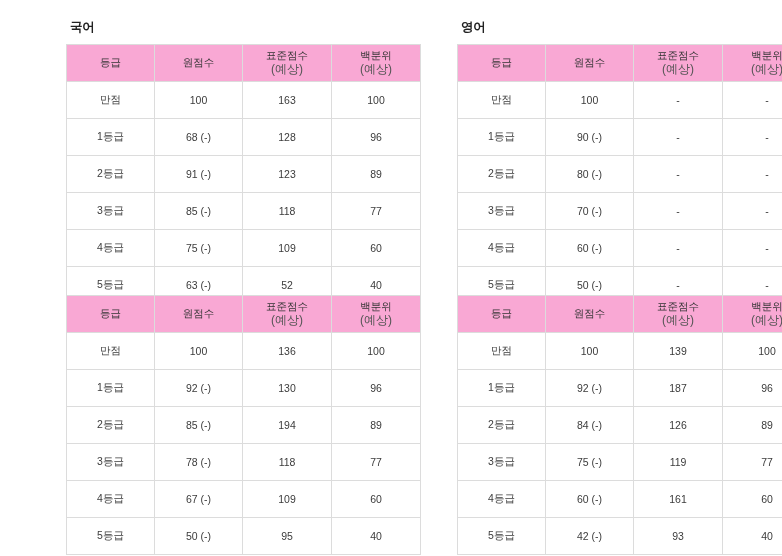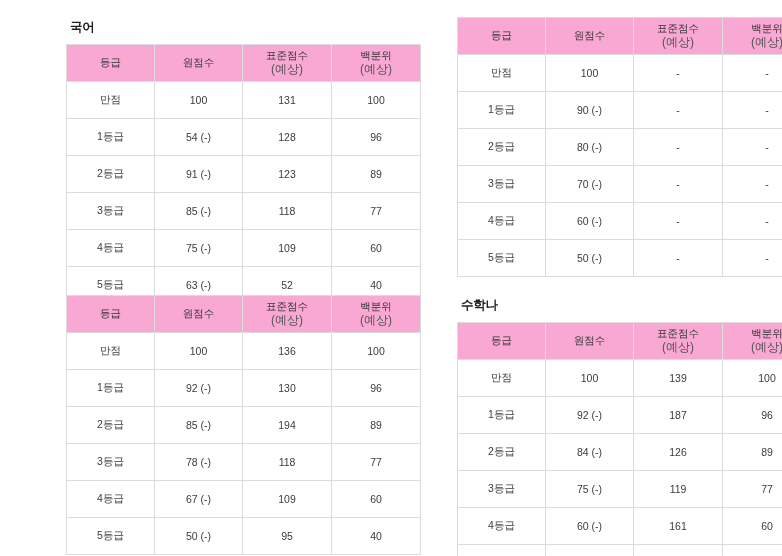--- a/index.html
+++ b/index.html
@@ -107,26 +107,26 @@
             <th>
               <span class="th-main">백분위</span>
               <span class="th-sub">(예상)</span>
             </th>
           </tr>
         </thead>
         <tbody>
           <tr>
             <td>만점</td>
             <td>100</td>
-            <td>131</td>
+            <td>163</td>
             <td>100</td>
           </tr>
           <tr>
             <td>1등급</td>
-            <td>54 (-)</td>
+            <td>68 (-)</td>
             <td>128</td>
             <td>96</td>
           </tr>
           <tr>
             <td>2등급</td>
             <td>91 (-)</td>
             <td>123</td>
             <td>89</td>
           </tr>
           <tr>
@@ -139,20 +139,88 @@
             <td>4등급</td>
             <td>75 (-)</td>
             <td>109</td>
             <td>60</td>
           </tr>
           <tr>
             <td>5등급</td>
             <td>63 (-)</td>
             <td>52</td>
             <td>40</td>
+          </tr>
+        </tbody>
+      </table>
+    </div>
+
+    <div class="panel">
+      <div class="panel-title">영어</div>
+      <table class="score-table">
+        <colgroup>
+          <col class="c-grade">
+            <col class="c-raw">
+            <col class="c-std">
+            <col class="c-pct">
+        </colgroup>
+        <thead>
+          <tr>
+            <th>
+              <span class="th-main">등급</span>
+            </th>
+            <th>
+              <span class="th-main">원점수</span>
+            </th>
+            <th>
+              <span class="th-main">표준점수</span>
+              <span class="th-sub">(예상)</span>
+            </th>
+            <th>
+              <span class="th-main">백분위</span>
+              <span class="th-sub">(예상)</span>
+            </th>
+          </tr>
+        </thead>
+        <tbody>
+          <tr>
+            <td>만점</td>
+            <td>100</td>
+            <td>-</td>
+            <td>-</td>
+          </tr>
+          <tr>
+            <td>1등급</td>
+            <td>90 (-)</td>
+            <td>-</td>
+            <td>-</td>
+          </tr>
+          <tr>
+            <td>2등급</td>
+            <td>80 (-)</td>
+            <td>-</td>
+            <td>-</td>
+          </tr>
+          <tr>
+            <td>3등급</td>
+            <td>70 (-)</td>
+            <td>-</td>
+            <td>-</td>
+          </tr>
+          <tr>
+            <td>4등급</td>
+            <td>60 (-)</td>
+            <td>-</td>
+            <td>-</td>
+          </tr>
+          <tr>
+            <td>5등급</td>
+            <td>50 (-)</td>
+            <td>-</td>
+            <td>-</td>
           </tr>
         </tbody>
       </table>
     </div>
 
     <div class="panel">
       <table class="score-table">
         <colgroup>
           <col class="c-grade">
             <col class="c-raw">
@@ -174,52 +242,52 @@
             <th>
               <span class="th-main">백분위</span>
               <span class="th-sub">(예상)</span>
             </th>
           </tr>
         </thead>
         <tbody>
           <tr>
             <td>만점</td>
             <td>100</td>
-            <td>-</td>
-            <td>-</td>
+            <td>136</td>
+            <td>100</td>
           </tr>
           <tr>
             <td>1등급</td>
-            <td>90 (-)</td>
-            <td>-</td>
-            <td>-</td>
+            <td>92 (-)</td>
+            <td>130</td>
+            <td>96</td>
           </tr>
           <tr>
             <td>2등급</td>
-            <td>80 (-)</td>
-            <td>-</td>
-            <td>-</td>
+            <td>85 (-)</td>
+            <td>194</td>
+            <td>89</td>
           </tr>
           <tr>
             <td>3등급</td>
-            <td>70 (-)</td>
-            <td>-</td>
-            <td>-</td>
+            <td>78 (-)</td>
+            <td>118</td>
+            <td>77</td>
           </tr>
           <tr>
             <td>4등급</td>
-            <td>60 (-)</td>
-            <td>-</td>
-            <td>-</td>
+            <td>67 (-)</td>
+            <td>109</td>
+            <td>60</td>
           </tr>
           <tr>
             <td>5등급</td>
             <td>50 (-)</td>
-            <td>-</td>
-            <td>-</td>
+            <td>95</td>
+            <td>40</td>
           </tr>
         </tbody>
       </table>
     </div>
 
     <div class="panel">
       <table class="score-table">
         <colgroup>
           <col class="c-grade">
             <col class="c-raw">
@@ -241,88 +309,20 @@
             <th>
               <span class="th-main">백분위</span>
               <span class="th-sub">(예상)</span>
             </th>
           </tr>
         </thead>
         <tbody>
           <tr>
             <td>만점</td>
             <td>100</td>
-            <td>136</td>
-            <td>100</td>
-          </tr>
-          <tr>
-            <td>1등급</td>
-            <td>92 (-)</td>
-            <td>130</td>
-            <td>96</td>
-          </tr>
-          <tr>
-            <td>2등급</td>
-            <td>85 (-)</td>
-            <td>194</td>
-            <td>89</td>
-          </tr>
-          <tr>
-            <td>3등급</td>
-            <td>78 (-)</td>
-            <td>118</td>
-            <td>77</td>
-          </tr>
-          <tr>
-            <td>4등급</td>
-            <td>67 (-)</td>
-            <td>109</td>
-            <td>60</td>
-          </tr>
-          <tr>
-            <td>5등급</td>
-            <td>50 (-)</td>
-            <td>95</td>
-            <td>40</td>
-          </tr>
-        </tbody>
-      </table>
-    </div>
-
-    <div class="panel">
-      <div class="panel-title">수학나</div>
-      <table class="score-table">
-        <colgroup>
-          <col class="c-grade">
-            <col class="c-raw">
-            <col class="c-std">
-            <col class="c-pct">
-        </colgroup>
-        <thead>
-          <tr>
-            <th>
-              <span class="th-main">등급</span>
-            </th>
-            <th>
-              <span class="th-main">원점수</span>
-            </th>
-            <th>
-              <span class="th-main">표준점수</span>
-              <span class="th-sub">(예상)</span>
-            </th>
-            <th>
-              <span class="th-main">백분위</span>
-              <span class="th-sub">(예상)</span>
-            </th>
-          </tr>
-        </thead>
-        <tbody>
-          <tr>
-            <td>만점</td>
-            <td>100</td>
             <td>139</td>
             <td>100</td>
           </tr>
           <tr>
             <td>1등급</td>
             <td>92 (-)</td>
             <td>187</td>
             <td>96</td>
           </tr>
           <tr>

